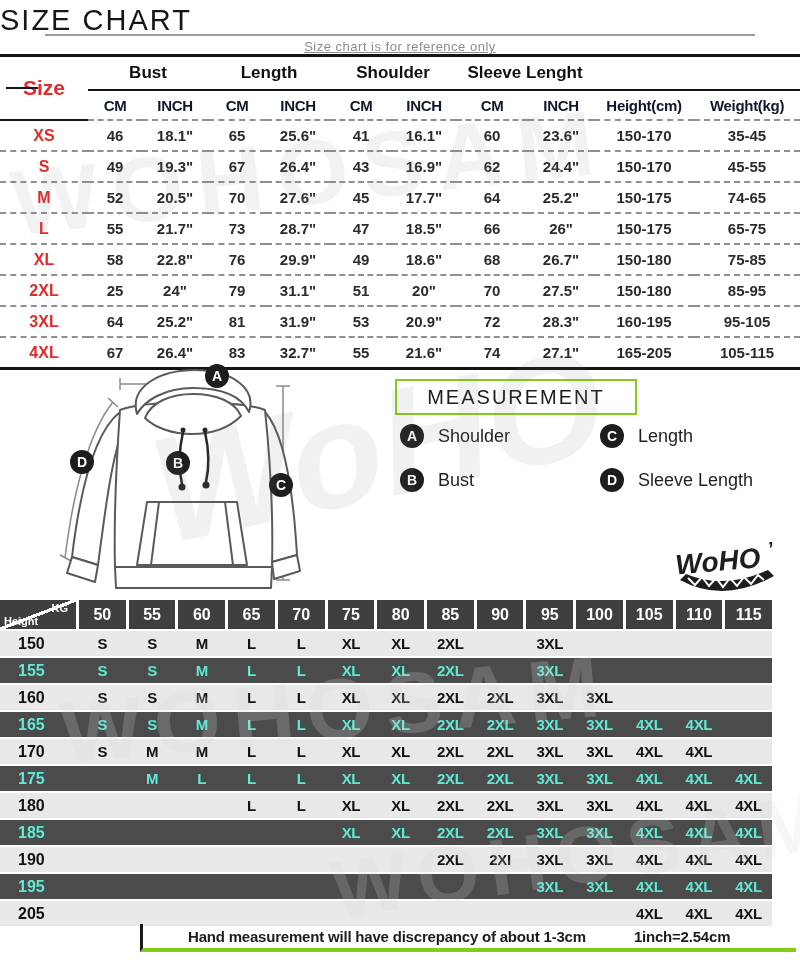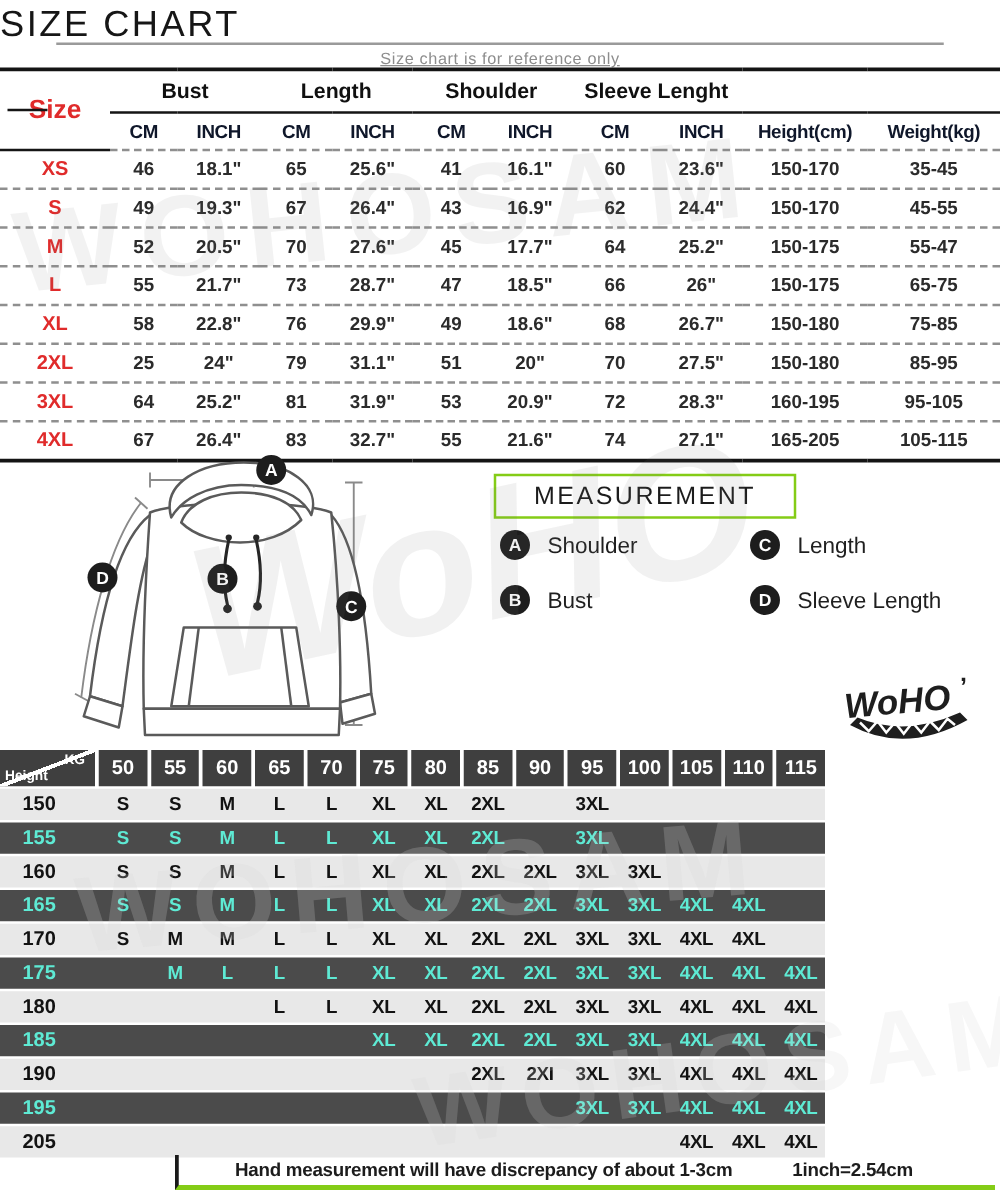--- a/index.html
+++ b/index.html
@@ -35,21 +35,21 @@
   .legend{position:absolute;left:400px;top:424px;width:380px;}
   .legend-row{display:flex;margin-bottom:20px;}
   .legend-item{display:flex;align-items:center;width:200px;}
   .legend-item.wide{width:180px;}
   .badge{width:24px;height:24px;border-radius:50%;background:#1d1d1d;color:#fff;
     display:flex;align-items:center;justify-content:center;font-size:14px;font-weight:bold;flex:0 0 24px;}
   .legend-label{margin-left:14px;font-size:18px;color:#1f1f1f;}
   .brand-logo{position:absolute;left:662px;top:538px;width:132px;height:66px;}
 
   
-  .matrix{position:absolute;left:0;top:600px;width:660px;border-radius:15px;}
+  .matrix{position:absolute;left:0;top:600px;width:772px;border-radius:15px;}
   .matrix-header{display:grid;grid-template-columns:76px repeat(14,1fr);column-gap:3px;height:29px;}
   .mh-cell{background:#3f3f3f;color:#fff;display:flex;align-items:center;justify-content:center;
     font-size:16px;font-weight:bold;}
   .mh-corner{position:relative;background:
      linear-gradient(to bottom right,rgba(0,0,0,0) 47%,#fff 47%,#fff 53%,rgba(0,0,0,0) 53%),#3f3f3f;
     color:#fff;font-size:11px;font-weight:bold;}
   .mh-corner .kg{position:absolute;top:2px;right:8px;}
   .mh-corner .hgt{position:absolute;bottom:2px;left:4px;text-align:center;}
   .matrix-rows{display:flex;flex-direction:column;gap:2px;margin-top:2px;}
   .m-row{display:grid;grid-template-columns:76px repeat(14,1fr);column-gap:3px;height:25px;}
@@ -157,21 +157,21 @@
         <td class="size-name">M</td>
         <td>52</td>
         <td>20.5"</td>
         <td>70</td>
         <td>27.6"</td>
         <td>45</td>
         <td>17.7"</td>
         <td>64</td>
         <td>25.2"</td>
         <td>150-175</td>
-        <td>55-47</td>
+        <td>74-65</td>
       </tr>
       <tr>
         <td class="size-name">L</td>
         <td>55</td>
         <td>21.7"</td>
         <td>73</td>
         <td>28.7"</td>
         <td>47</td>
         <td>18.5"</td>
         <td>66</td>

